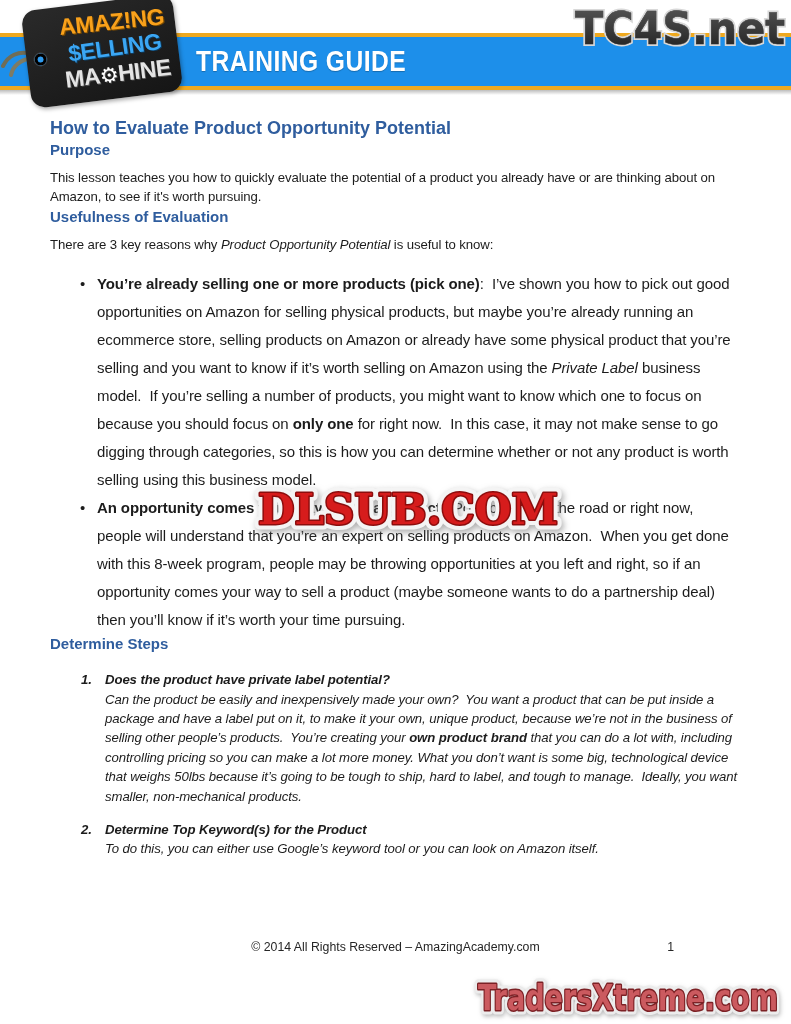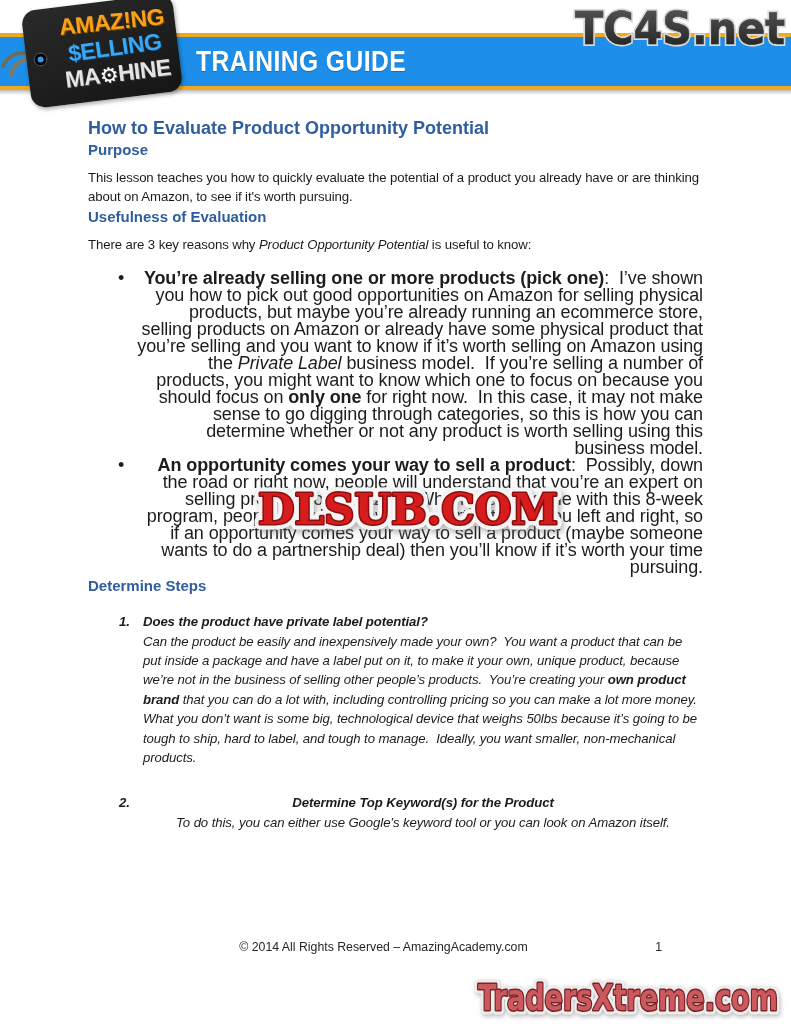--- a/index.html
+++ b/index.html
@@ -37,40 +37,40 @@
   .tag-line2 { color:#3BA6F3; text-shadow:1px 1px 0 #0b3f66; transform:rotate(-1deg); display:block;}
   .tag-line3 { color:#E4E4E4; text-shadow:1px 1px 0 #555; display:block;}
   .gear-icon { font-family:"DejaVu Sans", sans-serif; font-size:21px; color:#fff; }
   .rope { position:absolute; left:0; top:46px; z-index:2; }
   
   .wm { position:absolute; pointer-events:none; }
   .wm-top-right { left:570px; top:0px; z-index:5; }
   .wm-center { left:243px; top:478px; z-index:6; filter:drop-shadow(2px 3px 3px rgba(110,110,110,0.55)); }
   .wm-bottom-right { left:466px; top:972px; z-index:5; filter:drop-shadow(1px 2px 2px rgba(120,120,120,0.5)); }
   
-  .content { padding:0 88px; }
+  .content { padding:0 50px; }
   .doc-title { margin-top:22px; font-size:18px; line-height:24px; color:#2F5D9E; font-weight:bold; }
   .doc-heading { font-size:15px; line-height:20px; color:#2F5D9E; font-weight:bold; }
   .doc-para { margin-top:8px; font-size:13.2px; letter-spacing:-0.1px; line-height:19.4px; white-space:pre-wrap; }
   .doc-bullets { margin-top:16px; list-style:none; }
-  .doc-bullets li { position:relative; padding-left:47px; font-size:18px; letter-spacing:-0.1px;
-                    line-height:17px; white-space:pre-wrap;text-align:right; }
+  .doc-bullets li { position:relative; padding-left:47px; font-size:15px; letter-spacing:-0.1px;
+                    line-height:28px; white-space:pre-wrap; }
   .doc-bullets li::before { content:"•"; position:absolute; left:30px; top:0; }
   .doc-steps { margin-top:16px; list-style:none; counter-reset:step; }
   .doc-steps li { position:relative; padding-left:55px; font-size:13.2px; letter-spacing:-0.1px;
                   line-height:19.4px; counter-increment:step;font-style:italic; }
-  .doc-steps li + li { margin-top:26px;text-align:center; }
+  .doc-steps li + li { margin-top:14px; }
   .doc-steps li::before { content:counter(step) "."; position:absolute; left:31px; top:0; font-weight:bold; }
   .step-title { font-weight:bold; }
   .step-body { white-space:pre-wrap; }
   .b { font-weight:bold; }
   .i { font-style:italic; }
   .gap { display:inline-block; width:240px; height:1em; }
   
-  .footer { position:absolute; left:103px; top:940px; width:561px; text-align:center;
+  .footer { position:absolute; left:115px; top:940px; width:561px; text-align:center;
             font-size:12.3px; color:#262626; }
   .page-num { position:absolute; right:2px; top:0; }
 </style>
 </head>
 <body>
 
 <div class="page">
 
   <div class="header">
     <div class="stripe-gold-top"></div>

